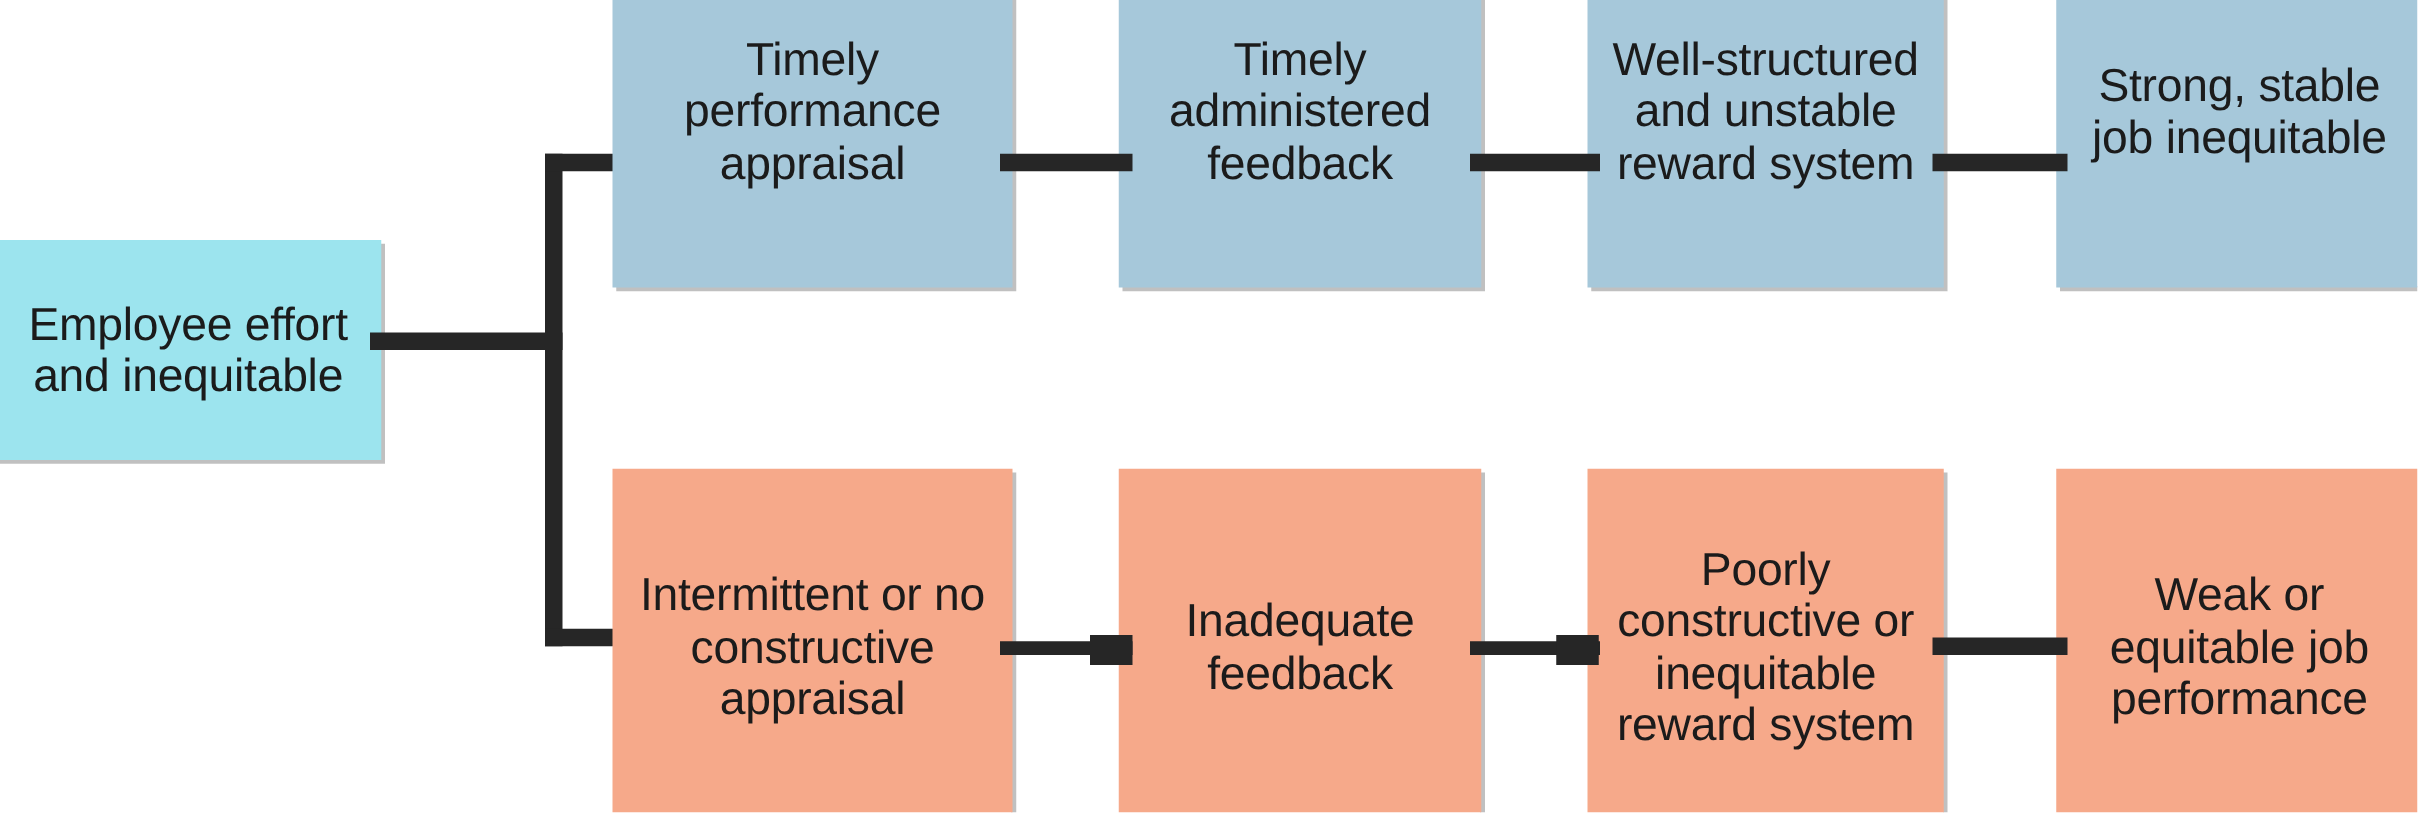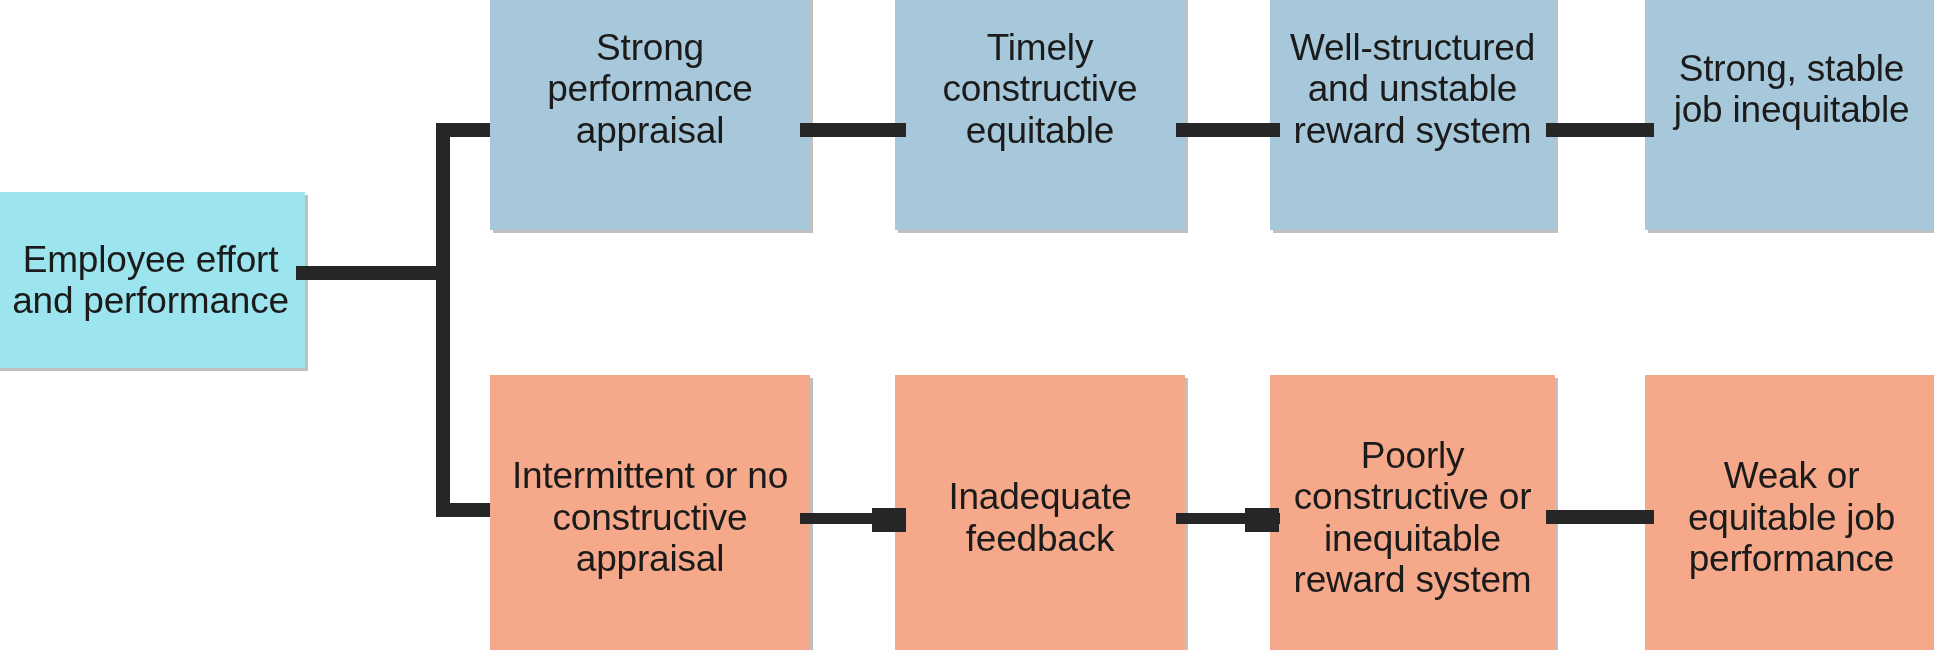--- a/index.html
+++ b/index.html
@@ -53,34 +53,34 @@
   .conn-v { width: 14px; }
   .conn-thin { height: 11px; }
   .conn-nub { height: 26px; width: 36px; }
 </style>
 </head>
 <body>
 
 <div id="diagram">
 
   <div class="node node-source" style="left:-4px; top:192px; width:309px; height:176px;">
-    <span class="label">Employee effort and performance</span>
+    <span class="label">Employee effort and inequitable</span>
   </div>
 
   <div class="conn conn-h" style="left:296px; top:266px; width:154px;"></div>
   <div class="conn conn-v" style="left:436px; top:123px; height:394px;"></div>
   <div class="conn conn-h" style="left:436px; top:123px; width:80px;"></div>
   <div class="conn conn-h" style="left:436px; top:503px; width:80px;"></div>
 
   <div class="node node-positive" style="left:490px; top:-52px; width:320px; height:282px;">
-    <span class="label">Strong performance appraisal</span>
+    <span class="label">Timely performance appraisal</span>
   </div>
 
   <div class="node node-positive" style="left:895px; top:-52px; width:290px; height:282px;">
-    <span class="label">Timely constructive equitable</span>
+    <span class="label">Timely administered feedback</span>
   </div>
 
   <div class="node node-positive" style="left:1270px; top:-52px; width:285px; height:282px;">
     <span class="label">Well-structured and unstable reward system</span>
   </div>
 
   <div class="node node-positive" style="left:1645px; top:-52px; width:293px; height:282px;">
     <span class="label">Strong, stable job inequitable</span>
   </div>
 

